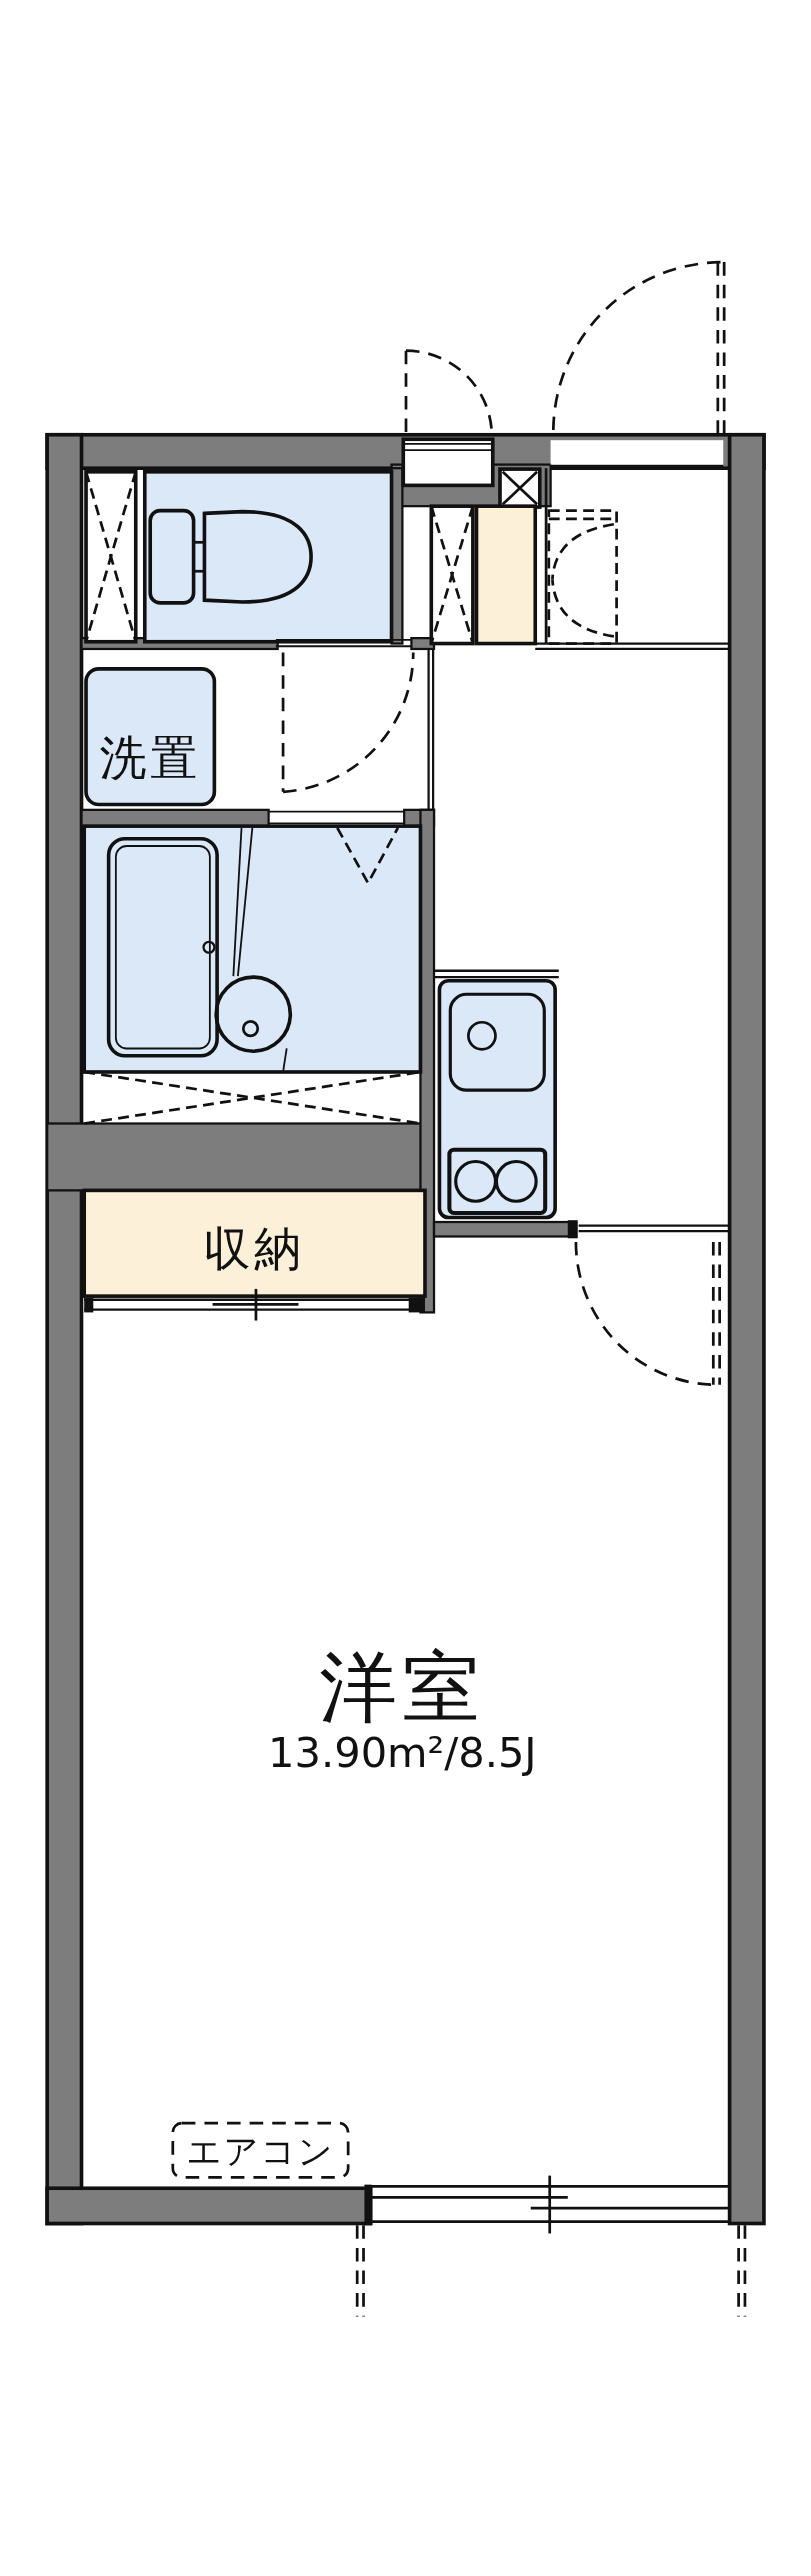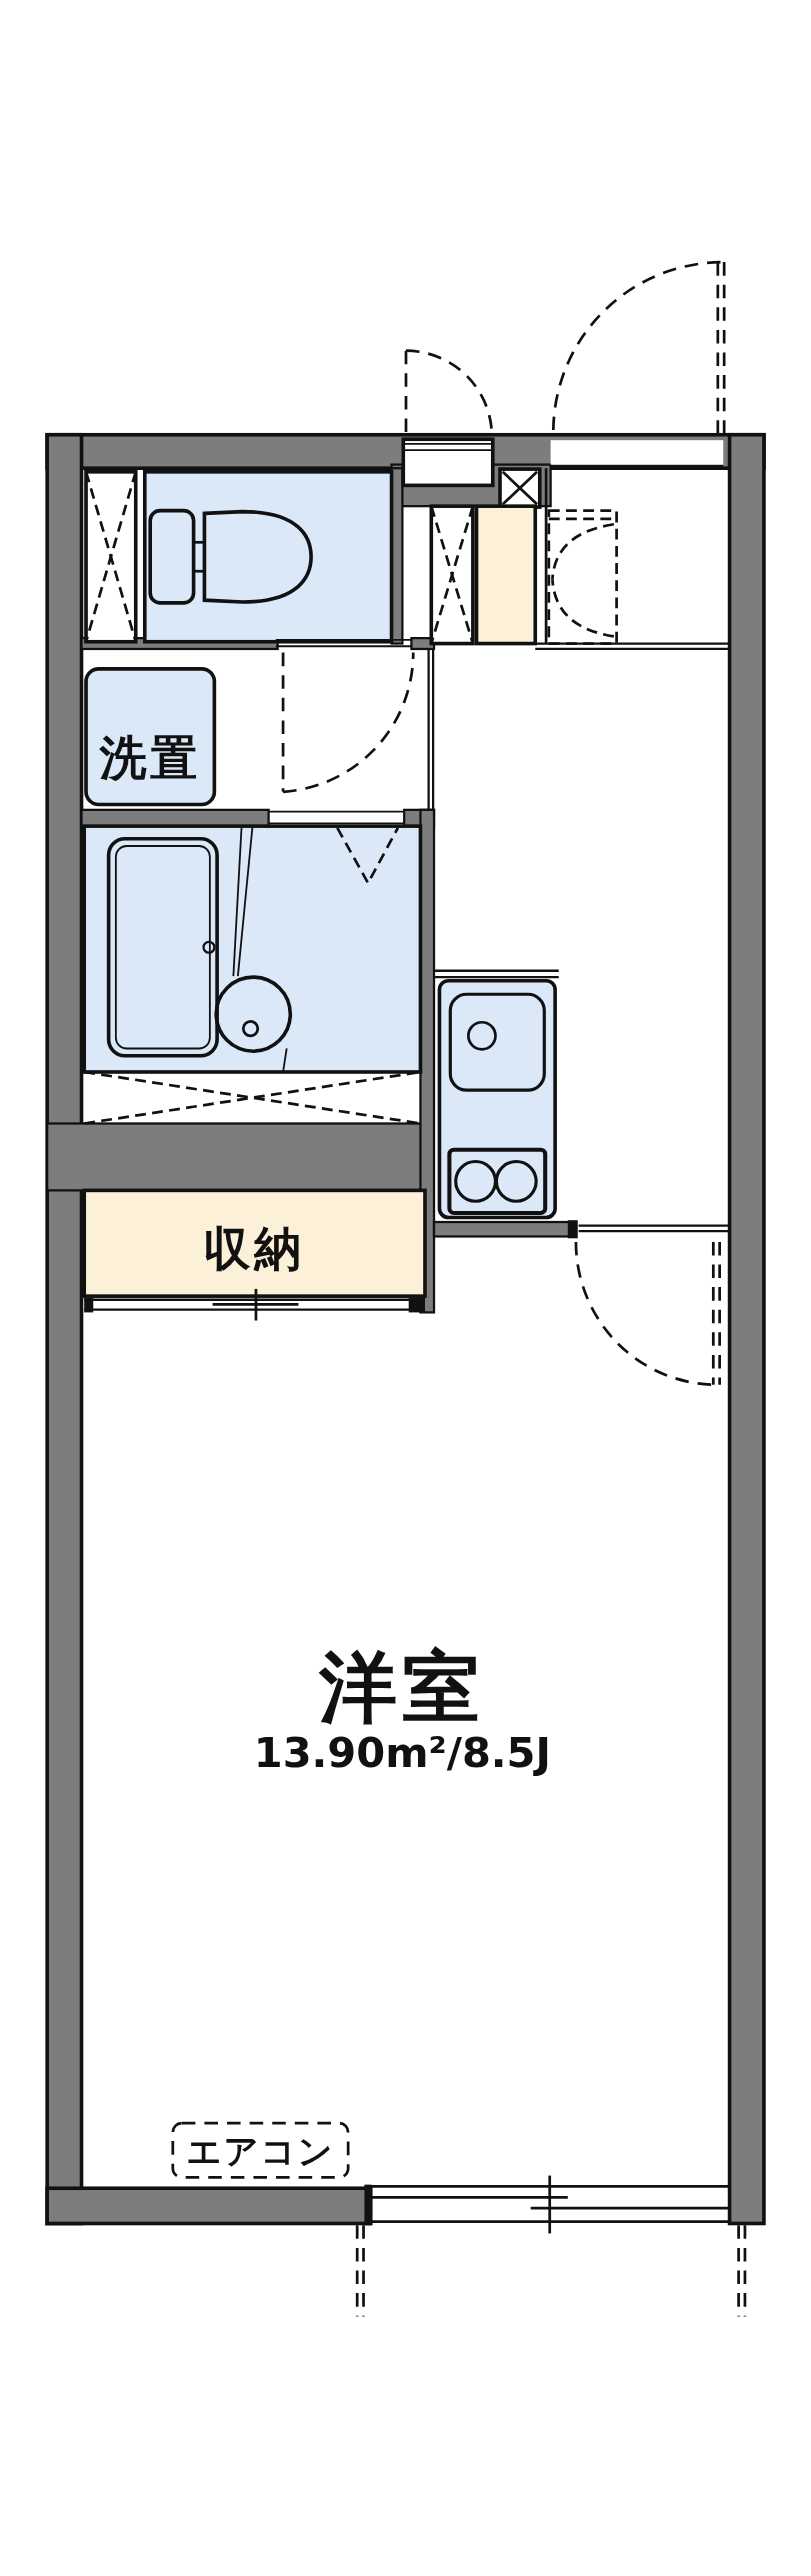--- a/index.html
+++ b/index.html
@@ -1,16 +1,16 @@
 <!DOCTYPE html>
 <html style="--wall-fill: #7d7d7d; --outline: #111111; --fixture-fill: #dbe8f8; --storage-fill: #fcf1d8; --background: #ffffff;font-size:14.5px"><head>
 <meta charset="utf-8">
 <style>
   html,body{margin:0;padding:0;background:#fff;}
-  .stage{width:756px;height:2576px;position:relative;background:var(--background,#fff);font-weight:bold;}
+  .stage{width:756px;height:2576px;position:relative;background:var(--background,#fff);}
   svg{display:block;}
   svg text{font-family:"DejaVu Sans","Liberation Sans",sans-serif;fill:var(--outline,#111);}
   .wall{fill:var(--wall-fill,#7d7d7d);stroke:var(--outline,#111);stroke-width:4;}
   .wall-thin{fill:var(--wall-fill,#7d7d7d);stroke:var(--outline,#111);stroke-width:2.5;}
   .blue{fill:var(--fixture-fill,#dbe8f8);stroke:var(--outline,#111);stroke-width:4;}
   .cream{fill:var(--storage-fill,#fcf1d8);stroke:var(--outline,#111);stroke-width:4;}
   .whitebox{fill:var(--background,#fff);stroke:var(--outline,#111);stroke-width:4;}
   .ln{stroke:var(--outline,#111);fill:none;}
   .cap{fill:var(--outline,#111);stroke:none;}
   .dash{stroke:var(--outline,#111);fill:none;stroke-width:3;stroke-dasharray:15 10;}

